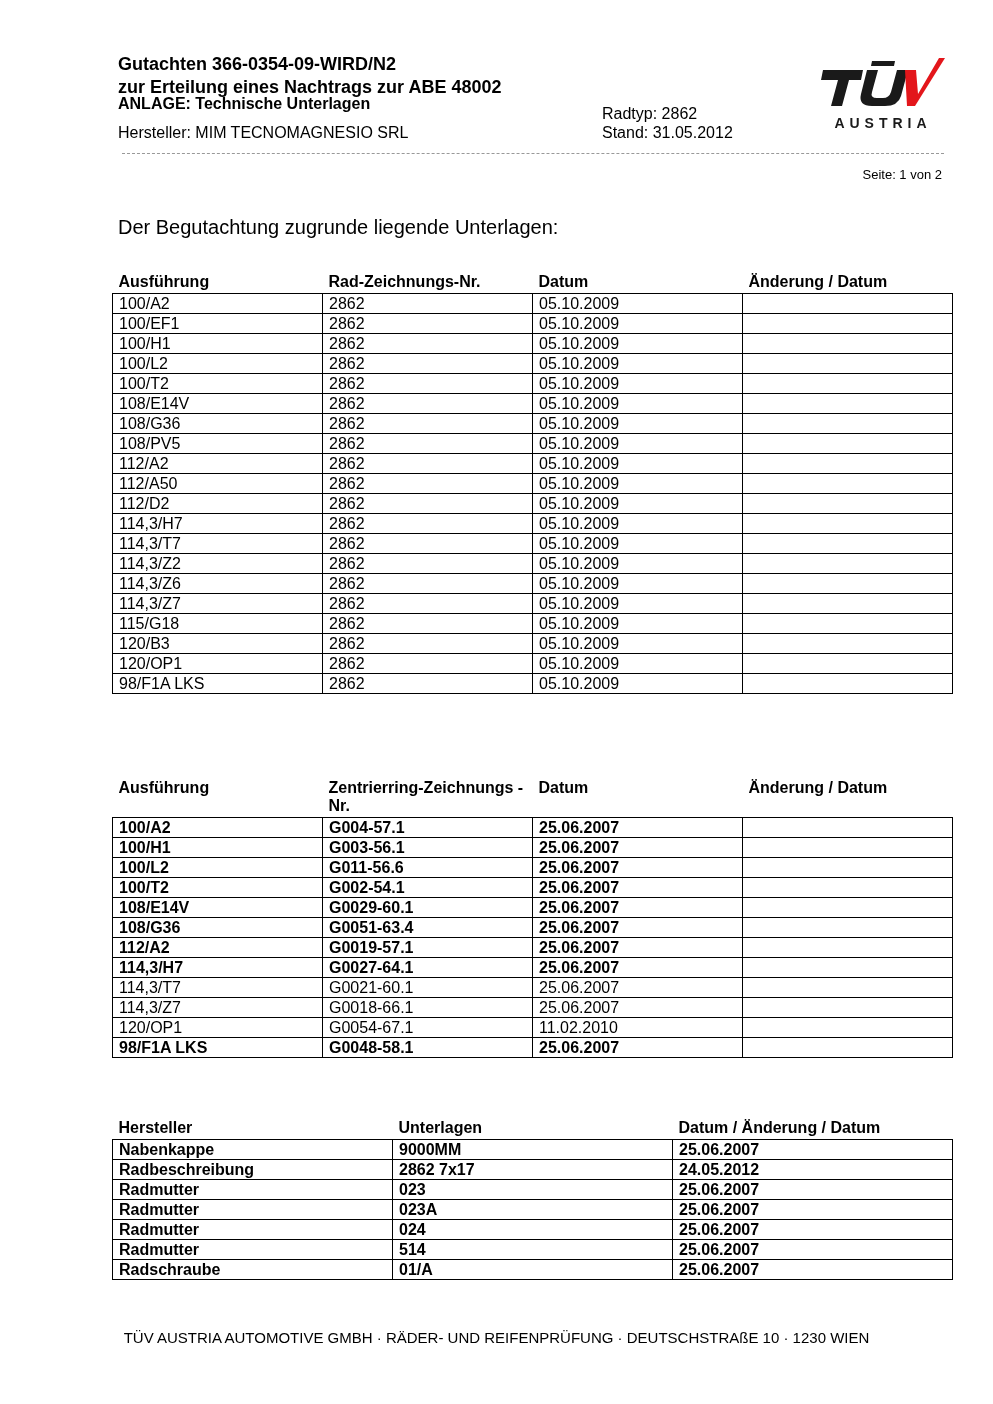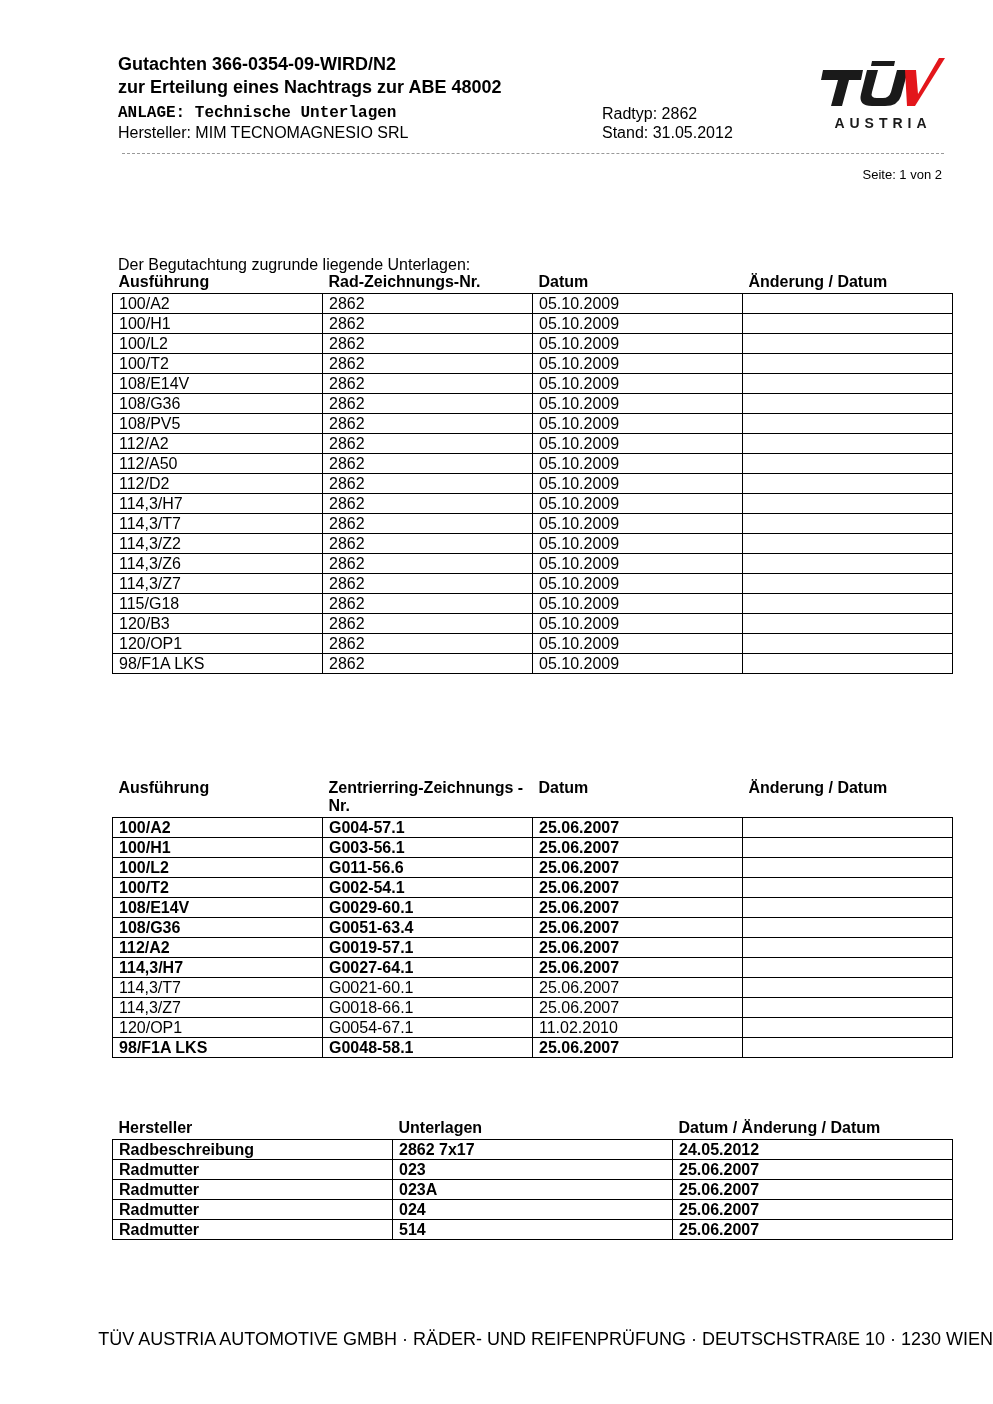--- a/index.html
+++ b/index.html
@@ -4,36 +4,36 @@
 <style>
   html, body { margin: 0; padding: 0; background: #ffffff; }
   body { width: 993px; height: 1404px; position: relative; font-family: "Liberation Sans", sans-serif; color: #000; overflow: hidden; }
   .abs { position: absolute; text-align: center; }
   .title { left: 118px; font-size: 18px; font-weight: bold; line-height: 22px; }
   .sub { font-size: 16px; line-height: 19px; }
   .bold { font-weight: bold; }
   .hr { left: 122px; top: 153px; width: 822px; height: 0; border-top: 1px dashed #999; }
   .logo { left: 817px; top: 56px; width: 130px; height: 75px; }
   .page-no { right: 51px; top: 167px; font-size: 13px; }
-  .intro { left: 118px; top: 216px; font-size: 16px; margin-top: 40px; }
+  .intro { left: 118px; top: 216px; font-size: 20px; }
 
   table.doc { position: absolute; left: 112px; width: 840px; border-collapse: collapse; font-size: 16px; table-layout: fixed; }
   table.doc th { text-align: left; font-weight: bold; padding: 0 6px; vertical-align: top; line-height: 18px; height: 20px; }
   table.doc td { border: 1.5px solid #000; padding: 0 6px; height: 19px; line-height: 19px; white-space: nowrap; overflow: hidden; }
   table.doc tr.b td { font-weight: bold; }
   table.t3 td { font-weight: bold; }
 
-  .footer { left: 0; width: 993px; top: 1329px; text-align: right; font-size: 18px; }
+  .footer { left: 0; width: 993px; top: 1329px; text-align: center; font-size: 15px; }
 </style>
 </head>
 <body>
 
 <div class="abs title" style="top:53px;">Gutachten 366-0354-09-WIRD/N2</div>
 <div class="abs title" style="top:76px;">zur Erteilung eines Nachtrags zur ABE 48002</div>
-<div class="abs sub bold" style="left:118px; top:104px;font-family:Liberation Mono, monospace;">ANLAGE: Technische Unterlagen</div>
+<div class="abs sub bold" style="left:118px; top:94px;">ANLAGE: Technische Unterlagen</div>
 <div class="abs sub" style="left:118px; top:123px;">
   <span>Hersteller:</span>
   <span>MIM TECNOMAGNESIO SRL</span>
 </div>
 <div class="abs sub" style="left:602px; top:104px;">
   <span>Radtyp:</span>
   <span>2862</span>
 </div>
 <div class="abs sub" style="left:602px; top:123px;">
   <span>Stand:</span>
@@ -70,20 +70,26 @@
     <tr>
       <th>Ausführung</th>
       <th>Rad-Zeichnungs-Nr.</th>
       <th>Datum</th>
       <th>Änderung / Datum</th>
     </tr>
   </thead>
   <tbody id="t1-body">
       <tr>
         <td>100/A2</td>
+        <td>2862</td>
+        <td>05.10.2009</td>
+        <td></td>
+      </tr>
+      <tr>
+        <td>100/EF1</td>
         <td>2862</td>
         <td>05.10.2009</td>
         <td></td>
       </tr>
       <tr>
         <td>100/H1</td>
         <td>2862</td>
         <td>05.10.2009</td>
         <td></td>
       </tr>
@@ -291,20 +297,25 @@
     </colgroup>
   <thead>
     <tr>
       <th>Hersteller</th>
       <th>Unterlagen</th>
       <th>Datum / Änderung / Datum</th>
     </tr>
   </thead>
   <tbody id="t3-body">
       <tr>
+        <td>Nabenkappe</td>
+        <td>9000MM</td>
+        <td>25.06.2007</td>
+      </tr>
+      <tr>
         <td>Radbeschreibung</td>
         <td>2862 7x17</td>
         <td>24.05.2012</td>
       </tr>
       <tr>
         <td>Radmutter</td>
         <td>023</td>
         <td>25.06.2007</td>
       </tr>
       <tr>
@@ -315,16 +326,21 @@
       <tr>
         <td>Radmutter</td>
         <td>024</td>
         <td>25.06.2007</td>
       </tr>
       <tr>
         <td>Radmutter</td>
         <td>514</td>
         <td>25.06.2007</td>
       </tr>
+      <tr>
+        <td>Radschraube</td>
+        <td>01/A</td>
+        <td>25.06.2007</td>
+      </tr>
     </tbody>
 </table>
 
 <div class="abs footer">TÜV AUSTRIA AUTOMOTIVE GMBH · RÄDER- UND REIFENPRÜFUNG · DEUTSCHSTRAßE 10 · 1230 WIEN</div>
 
 </body></html>

